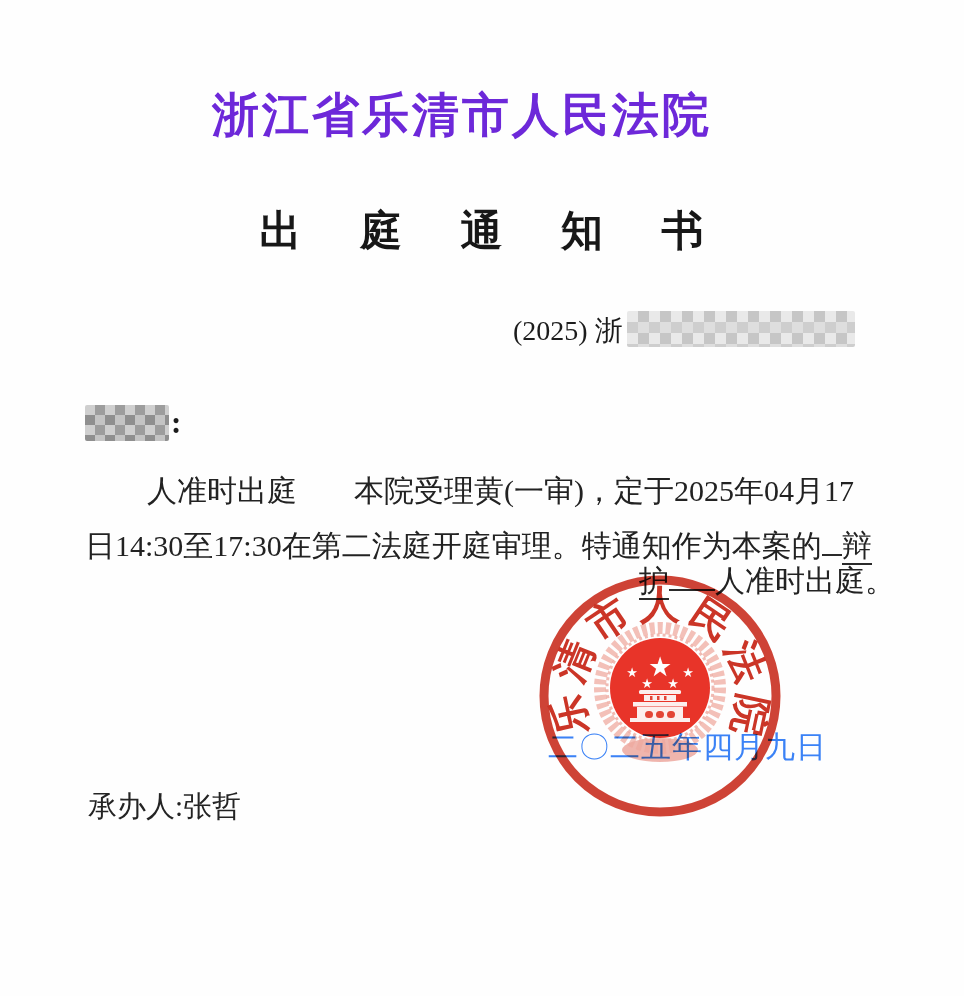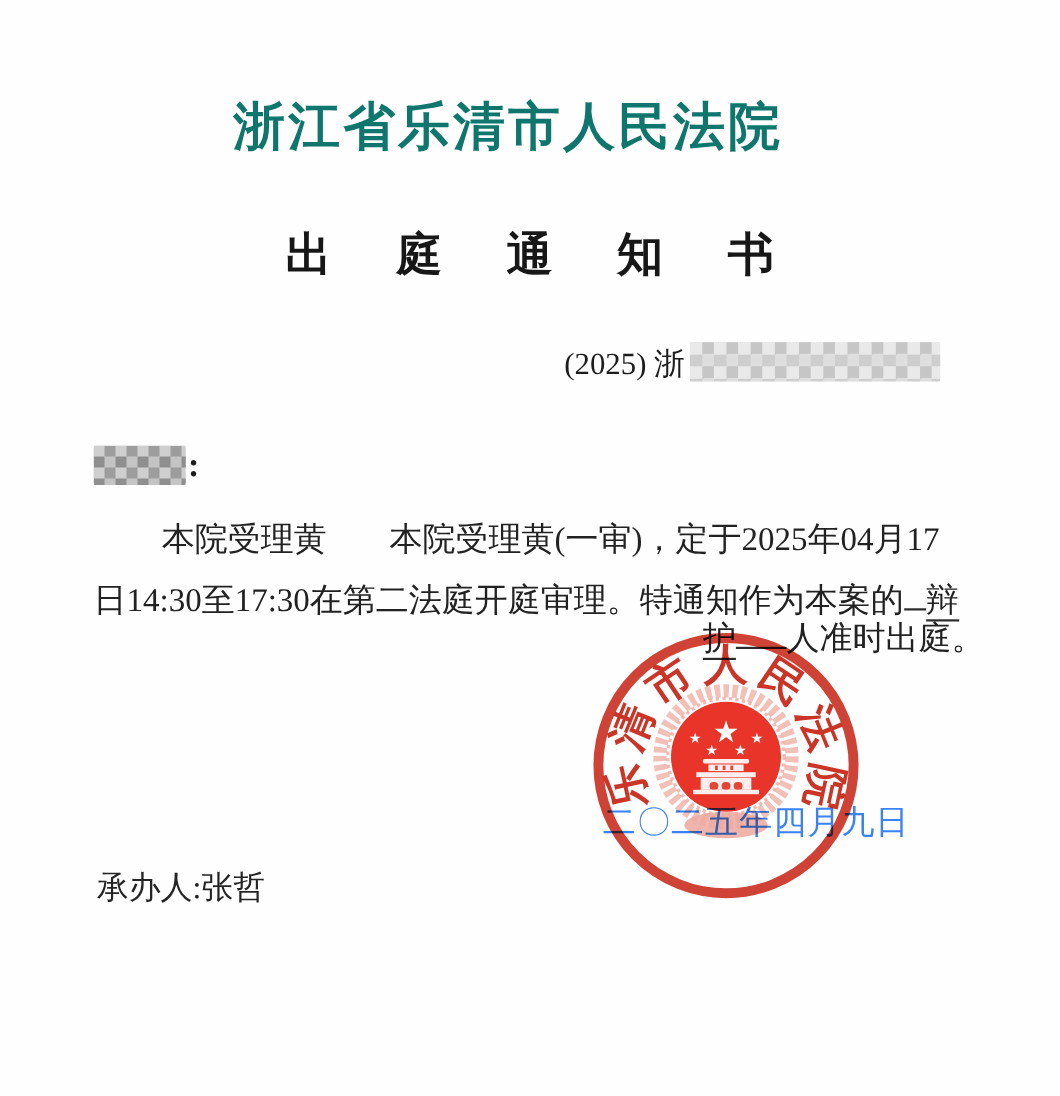--- a/index.html
+++ b/index.html
@@ -11,21 +11,21 @@
     overflow:hidden;
     font-family:"Liberation Serif","DejaVu Serif",serif;
     color:#1c1c1c;
   }
   
   .court-name{
     position:absolute;top:84px;left:0;width:964px;
     padding-right:40px;box-sizing:border-box;
     margin:0;text-align:center;
     font-size:47px;font-weight:bold;letter-spacing:3px;
-    color:#0f766e;
+    color:#6d28d9;
   }
   .doc-title{
     position:absolute;top:203px;left:0;width:964px;
     padding-left:23px;box-sizing:border-box;
     margin:0;text-align:center;
     font-size:42px;font-weight:bold;letter-spacing:24px;
     color:#171717;
   }
   
   .case-line{
@@ -123,21 +123,21 @@
 
   <div class="case-line">
     <span>(2025) 浙</span><span class="mosaic mosaic-case"></span>
   </div>
 
   <div class="addressee">
     <span class="mosaic mosaic-name"></span><span class="colon">:</span>
   </div>
 
   <div class="body-line line1">
-    <span>本院受理黄</span><span class="name-gap"></span><span>本院受理黄(一审)，定于2025年04月17</span>
+    <span>人准时出庭</span><span class="name-gap"></span><span>本院受理黄(一审)，定于2025年04月17</span>
   </div>
 
   <div class="body-line line2">
     <span>日14:30至17:30在第二法庭开庭审理。特通知作为本案的</span><span class="blank-u lead"></span><span class="u">辩</span>
   </div>
 
   <div class="body-line line3">
     <span class="u">护</span><span class="blank-u tail"></span><span>人准时出庭。</span>
   </div>
 

